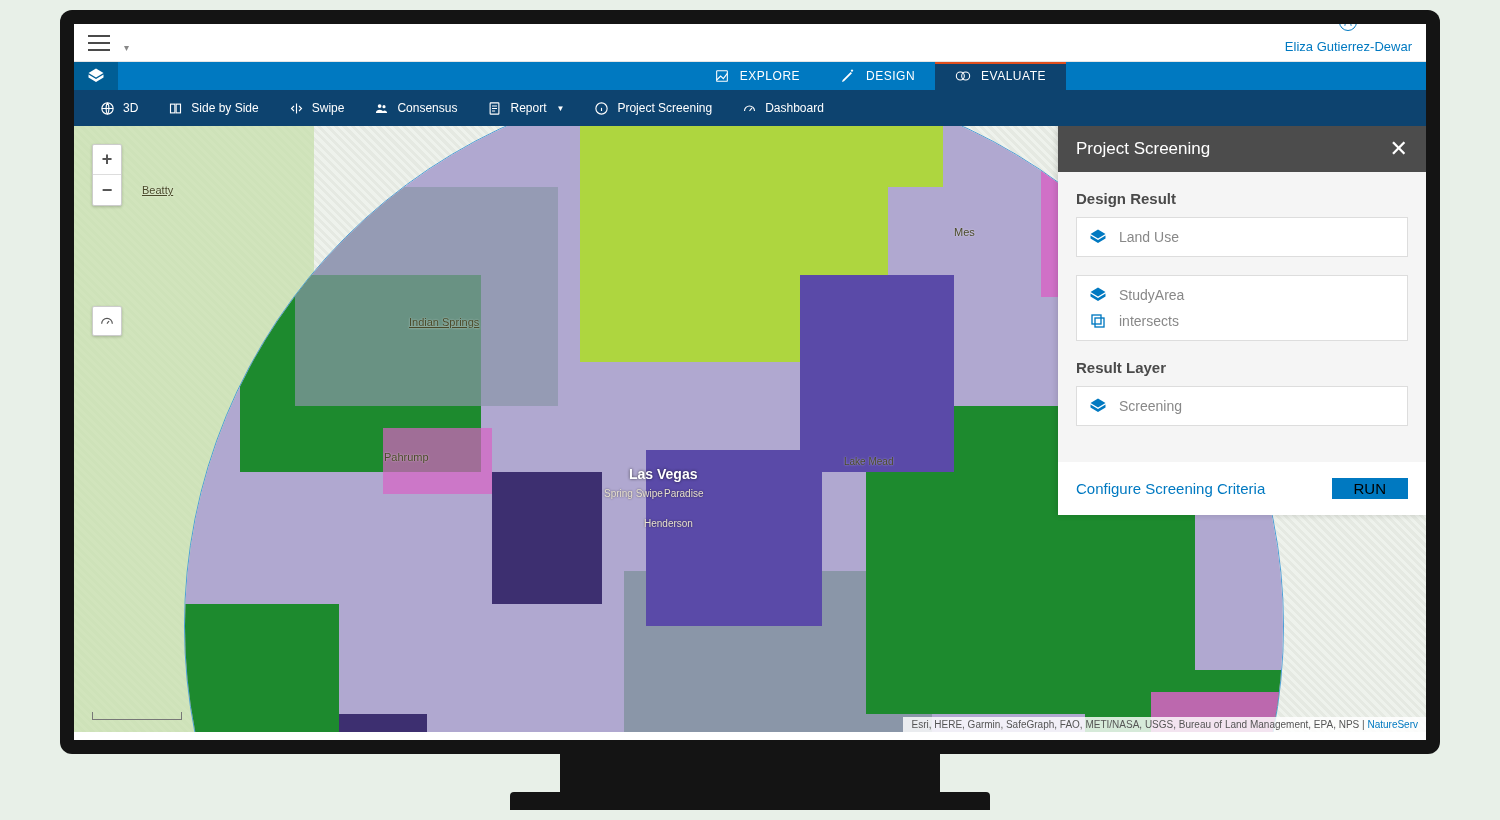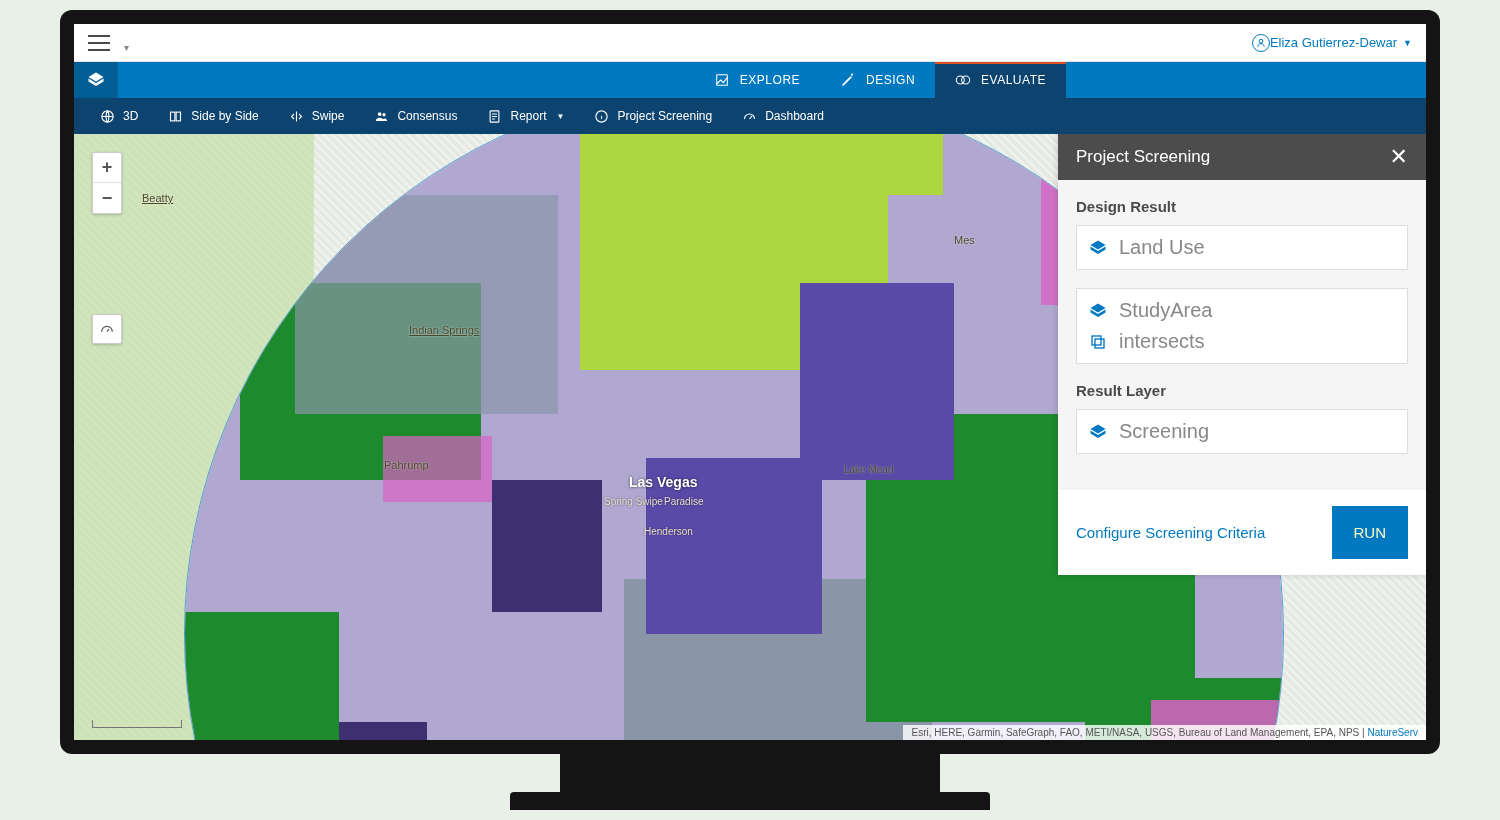--- a/index.html
+++ b/index.html
@@ -10,26 +10,26 @@
     .monitor-base { width: 480px; height: 18px; background: #141414; margin: 0 auto; border-radius: 4px 4px 0 0; }
     
     .screen { width: 100%; height: 716px; background: #fff; overflow: hidden; position: relative; }
     
     .top-bar { height: 38px; background: #fff; display: flex; align-items: center; padding: 0 14px; border-bottom: 1px solid #e5e5e5; }
     .hamburger { width: 22px; height: 16px; display: flex; flex-direction: column; justify-content: space-between; cursor: pointer; }
     .hamburger span { display: block; height: 2px; background: #4a4a4a; }
     .logo-area { margin-left: 14px; width: 60px; height: 20px; display: flex; align-items: flex-end; }
     .logo-caret { font-size: 10px; color: #888; }
     .top-spacer { flex: 1; }
-    .user-account { display: flex; align-items: center; color: #0079c1; font-size: 13px; cursor: pointer; }
+    .user-account { display: flex; align-items: center; gap: 8px; color: #0079c1; font-size: 13px; cursor: pointer; flex-direction: column; }
     .user-avatar { width: 18px; height: 18px; border: 1.5px solid #0079c1; border-radius: 50%; display: flex; align-items: center; justify-content: center; }
     .user-avatar svg { width: 10px; height: 10px; }
     .caret-down { font-size: 9px; color: #0079c1; margin-left: 6px; }
     
-    .nav-ribbon { height: 36px; background: #0079c1; display: flex; align-items: stretch; }
+    .nav-ribbon { height: 28px; background: #0079c1; display: flex; align-items: stretch; }
     .layers-btn { width: 44px; background: #005e95; display: flex; align-items: center; justify-content: center; cursor: pointer; }
     .nav-spacer { flex: 1; }
     .nav-tabs { display: flex; align-items: stretch; }
     .nav-tab { display: flex; align-items: center; gap: 10px; padding: 0 20px; color: #fff; font-size: 12px; letter-spacing: 0.5px; cursor: pointer; position: relative; }
     .nav-tab.active { background: #0d436f; text-align: center; }
     .nav-tab.active::before { content: ''; position: absolute; top: 0; left: 0; right: 0; height: 2px; background: #e04f1d; }
     .nav-tab svg { width: 16px; height: 16px; }
     .nav-spacer-right { width: 360px; }
     
     .toolbar { height: 36px; background: #0d436f; display: flex; align-items: center; padding: 0 12px; gap: 2px; }
@@ -48,24 +48,24 @@
     
     .panel { position: absolute; top: 0; right: 0; width: 368px; background: #f5f5f5; box-shadow: -1px 0 6px rgba(0,0,0,0.15); }
     .panel-header { height: 46px; background: #4c4c4c; color: #fff; display: flex; align-items: center; justify-content: space-between; padding: 0 18px; }
     .panel-title { font-size: 17px; font-weight: 500; }
     .panel-close { font-size: 22px; cursor: pointer; line-height: 1; }
     .panel-body { padding: 18px; }
     .section-label { font-size: 15px; font-weight: 600; color: #4a4a4a; margin-bottom: 10px; }
     .input-box { background: #fff; border: 1px solid #ddd; padding: 10px 12px; margin-bottom: 18px; display: flex; flex-direction: column; gap: 8px; }
     .input-row { display: flex; align-items: center; gap: 12px; }
     .input-row svg { width: 18px; height: 18px; flex-shrink: 0; }
-    .input-row-text { color: #888; font-size: 20px; }
+    .input-row-text { color: #888; font-size: 14px; }
     .panel-footer { background: #fff; padding: 16px 18px; display: flex; align-items: center; justify-content: space-between; }
     .config-link { color: #0079c1; font-size: 15px; cursor: pointer; }
-    .run-btn { background: #0079c1; color: #fef9c3; border: none; padding: 18px 22px; font-size: 15px; cursor: pointer; }
+    .run-btn { background: #0079c1; color: #000000; border: none; padding: 2px 22px; font-size: 15px; cursor: pointer; }
     
     .map-labels { position: absolute; inset: 0; font-size: 11px; }
     .ml { position: absolute; color: #4a4a2a; text-shadow: 0 0 2px rgba(255,255,255,0.6); font-weight: 500; }
     .ml.main { color: #fff; font-weight: bold; font-size: 14px; text-shadow: 0 0 3px rgba(0,0,0,0.7); }
     .ml.sub { color: #e8e0d0; font-size: 10px; text-shadow: 0 0 2px rgba(0,0,0,0.6); }
     
     .scale-bar { position: absolute; bottom: 12px; left: 18px; width: 90px; height: 8px; border: 1px solid #777; border-top: none; }
     
     .attribution { position: absolute; bottom: 0; right: 0; background: rgba(255,255,255,0.82); color: #555; font-size: 10px; padding: 2px 8px; }
     .attribution .link { color: #0079c1; }

